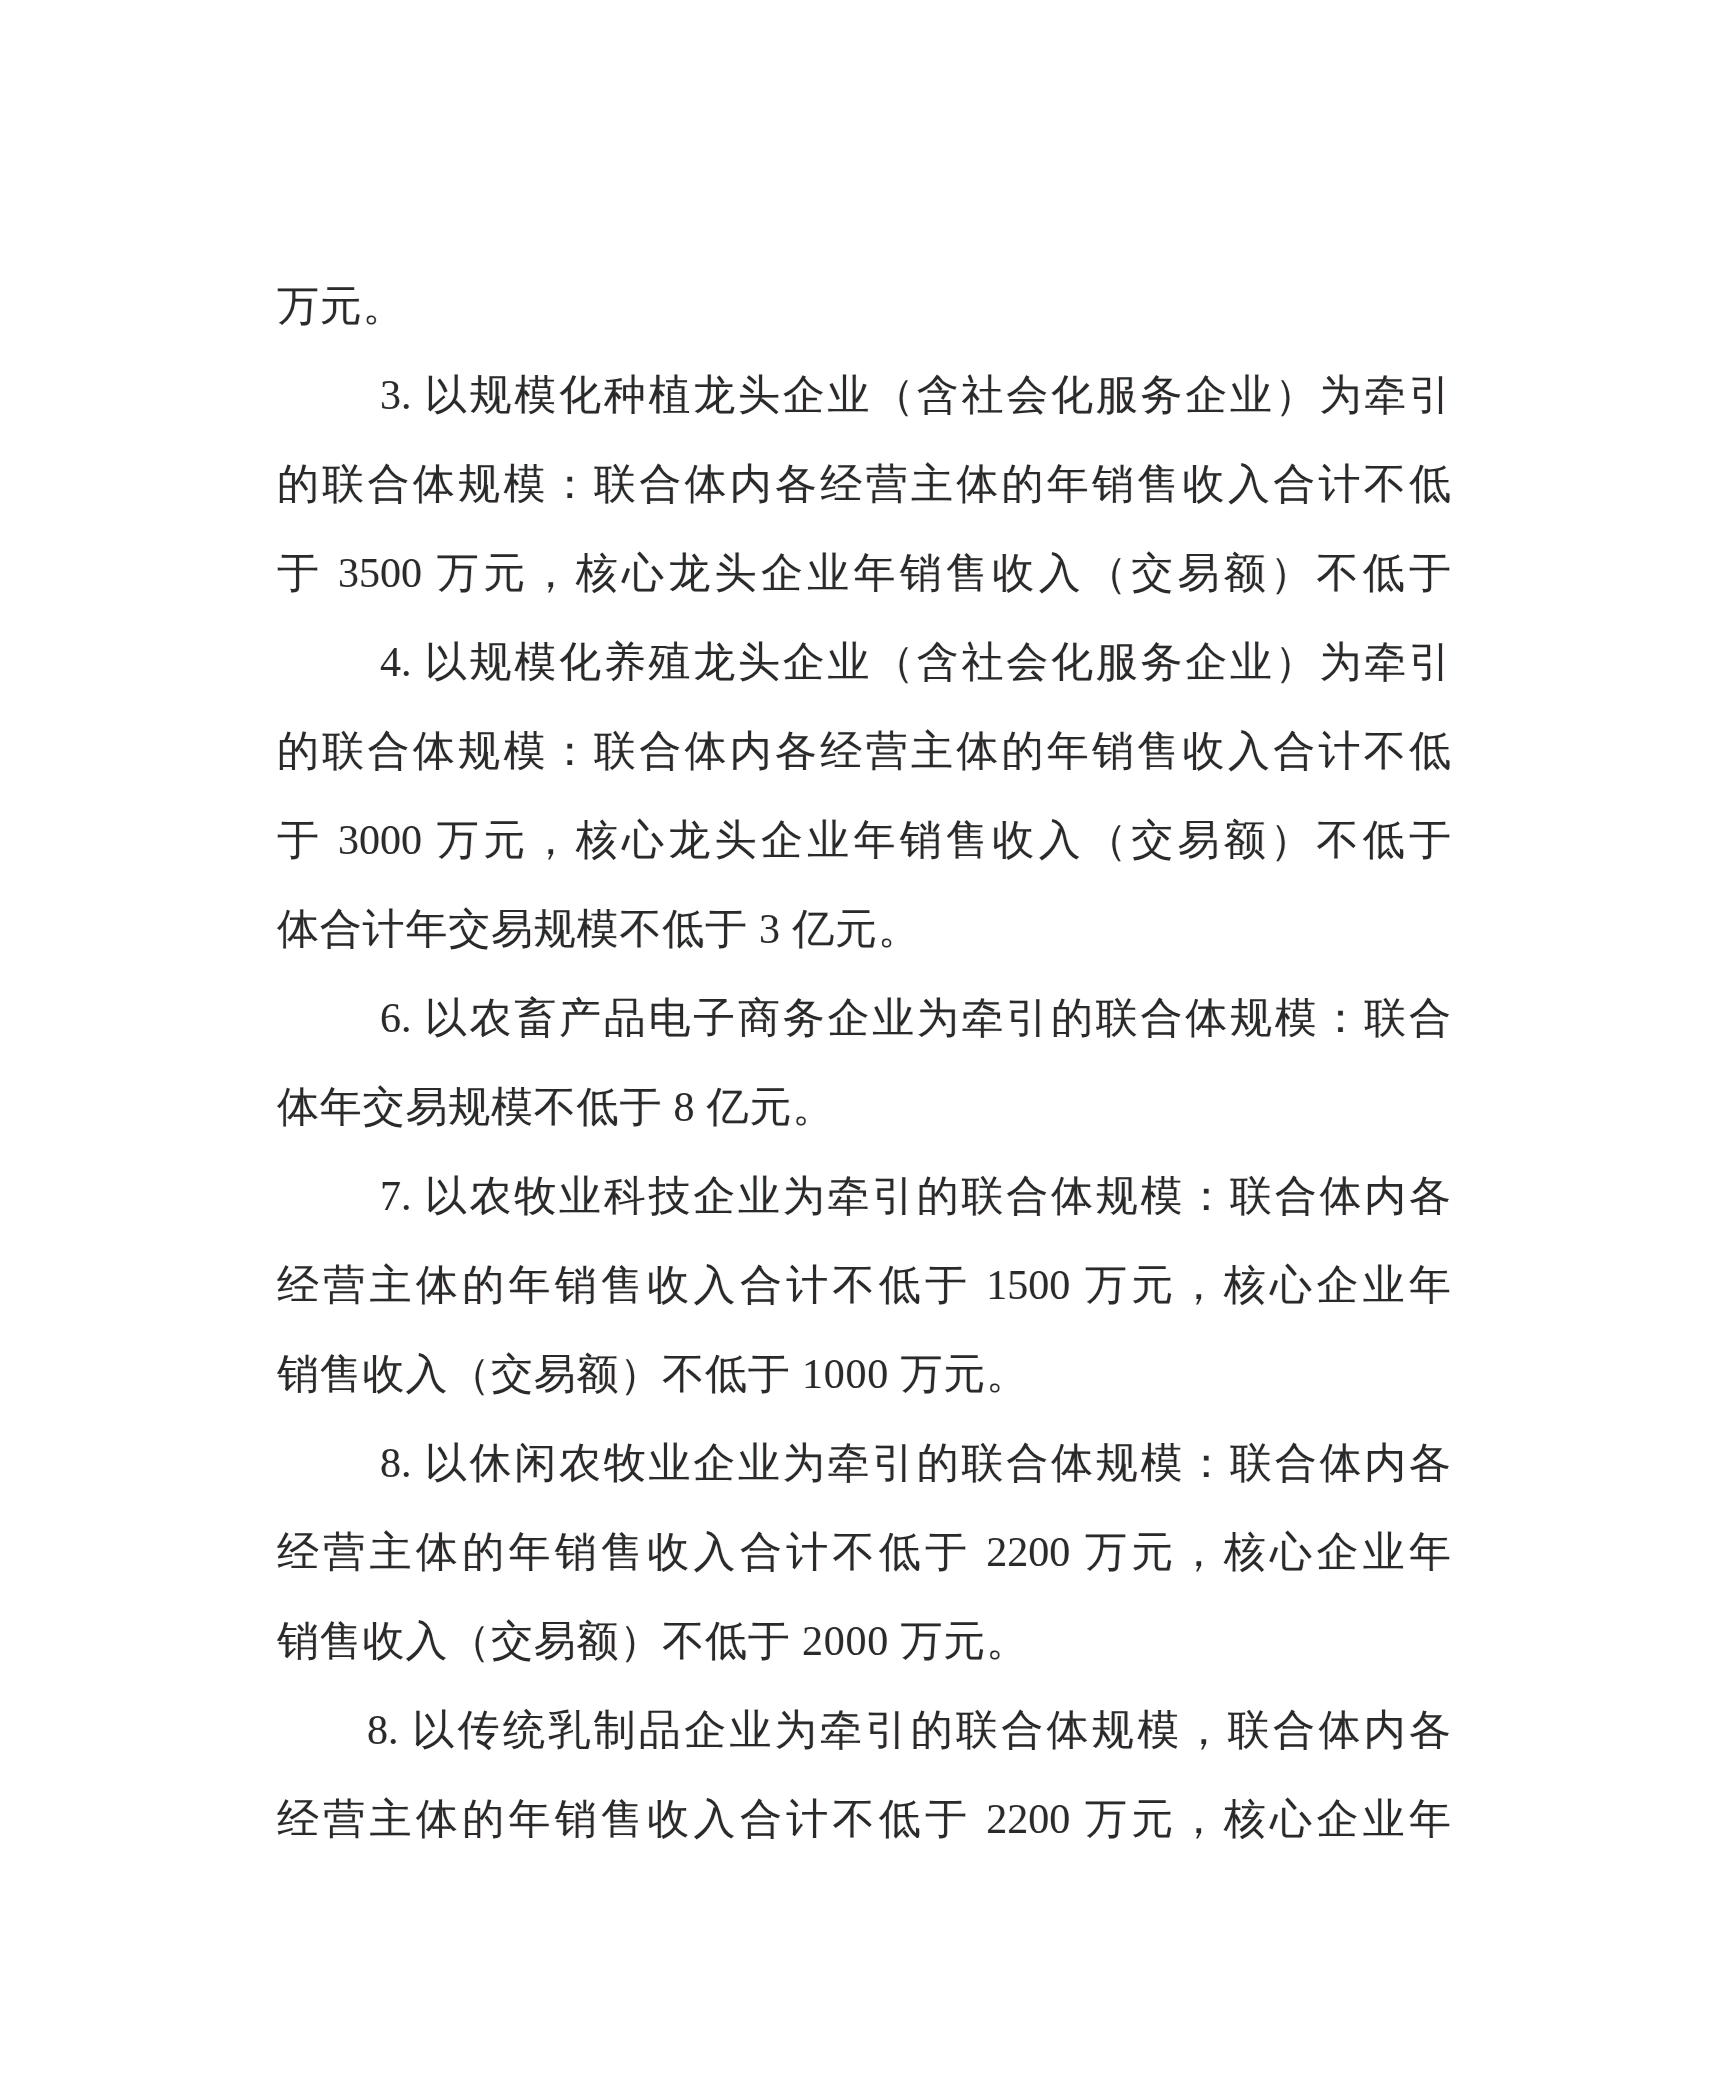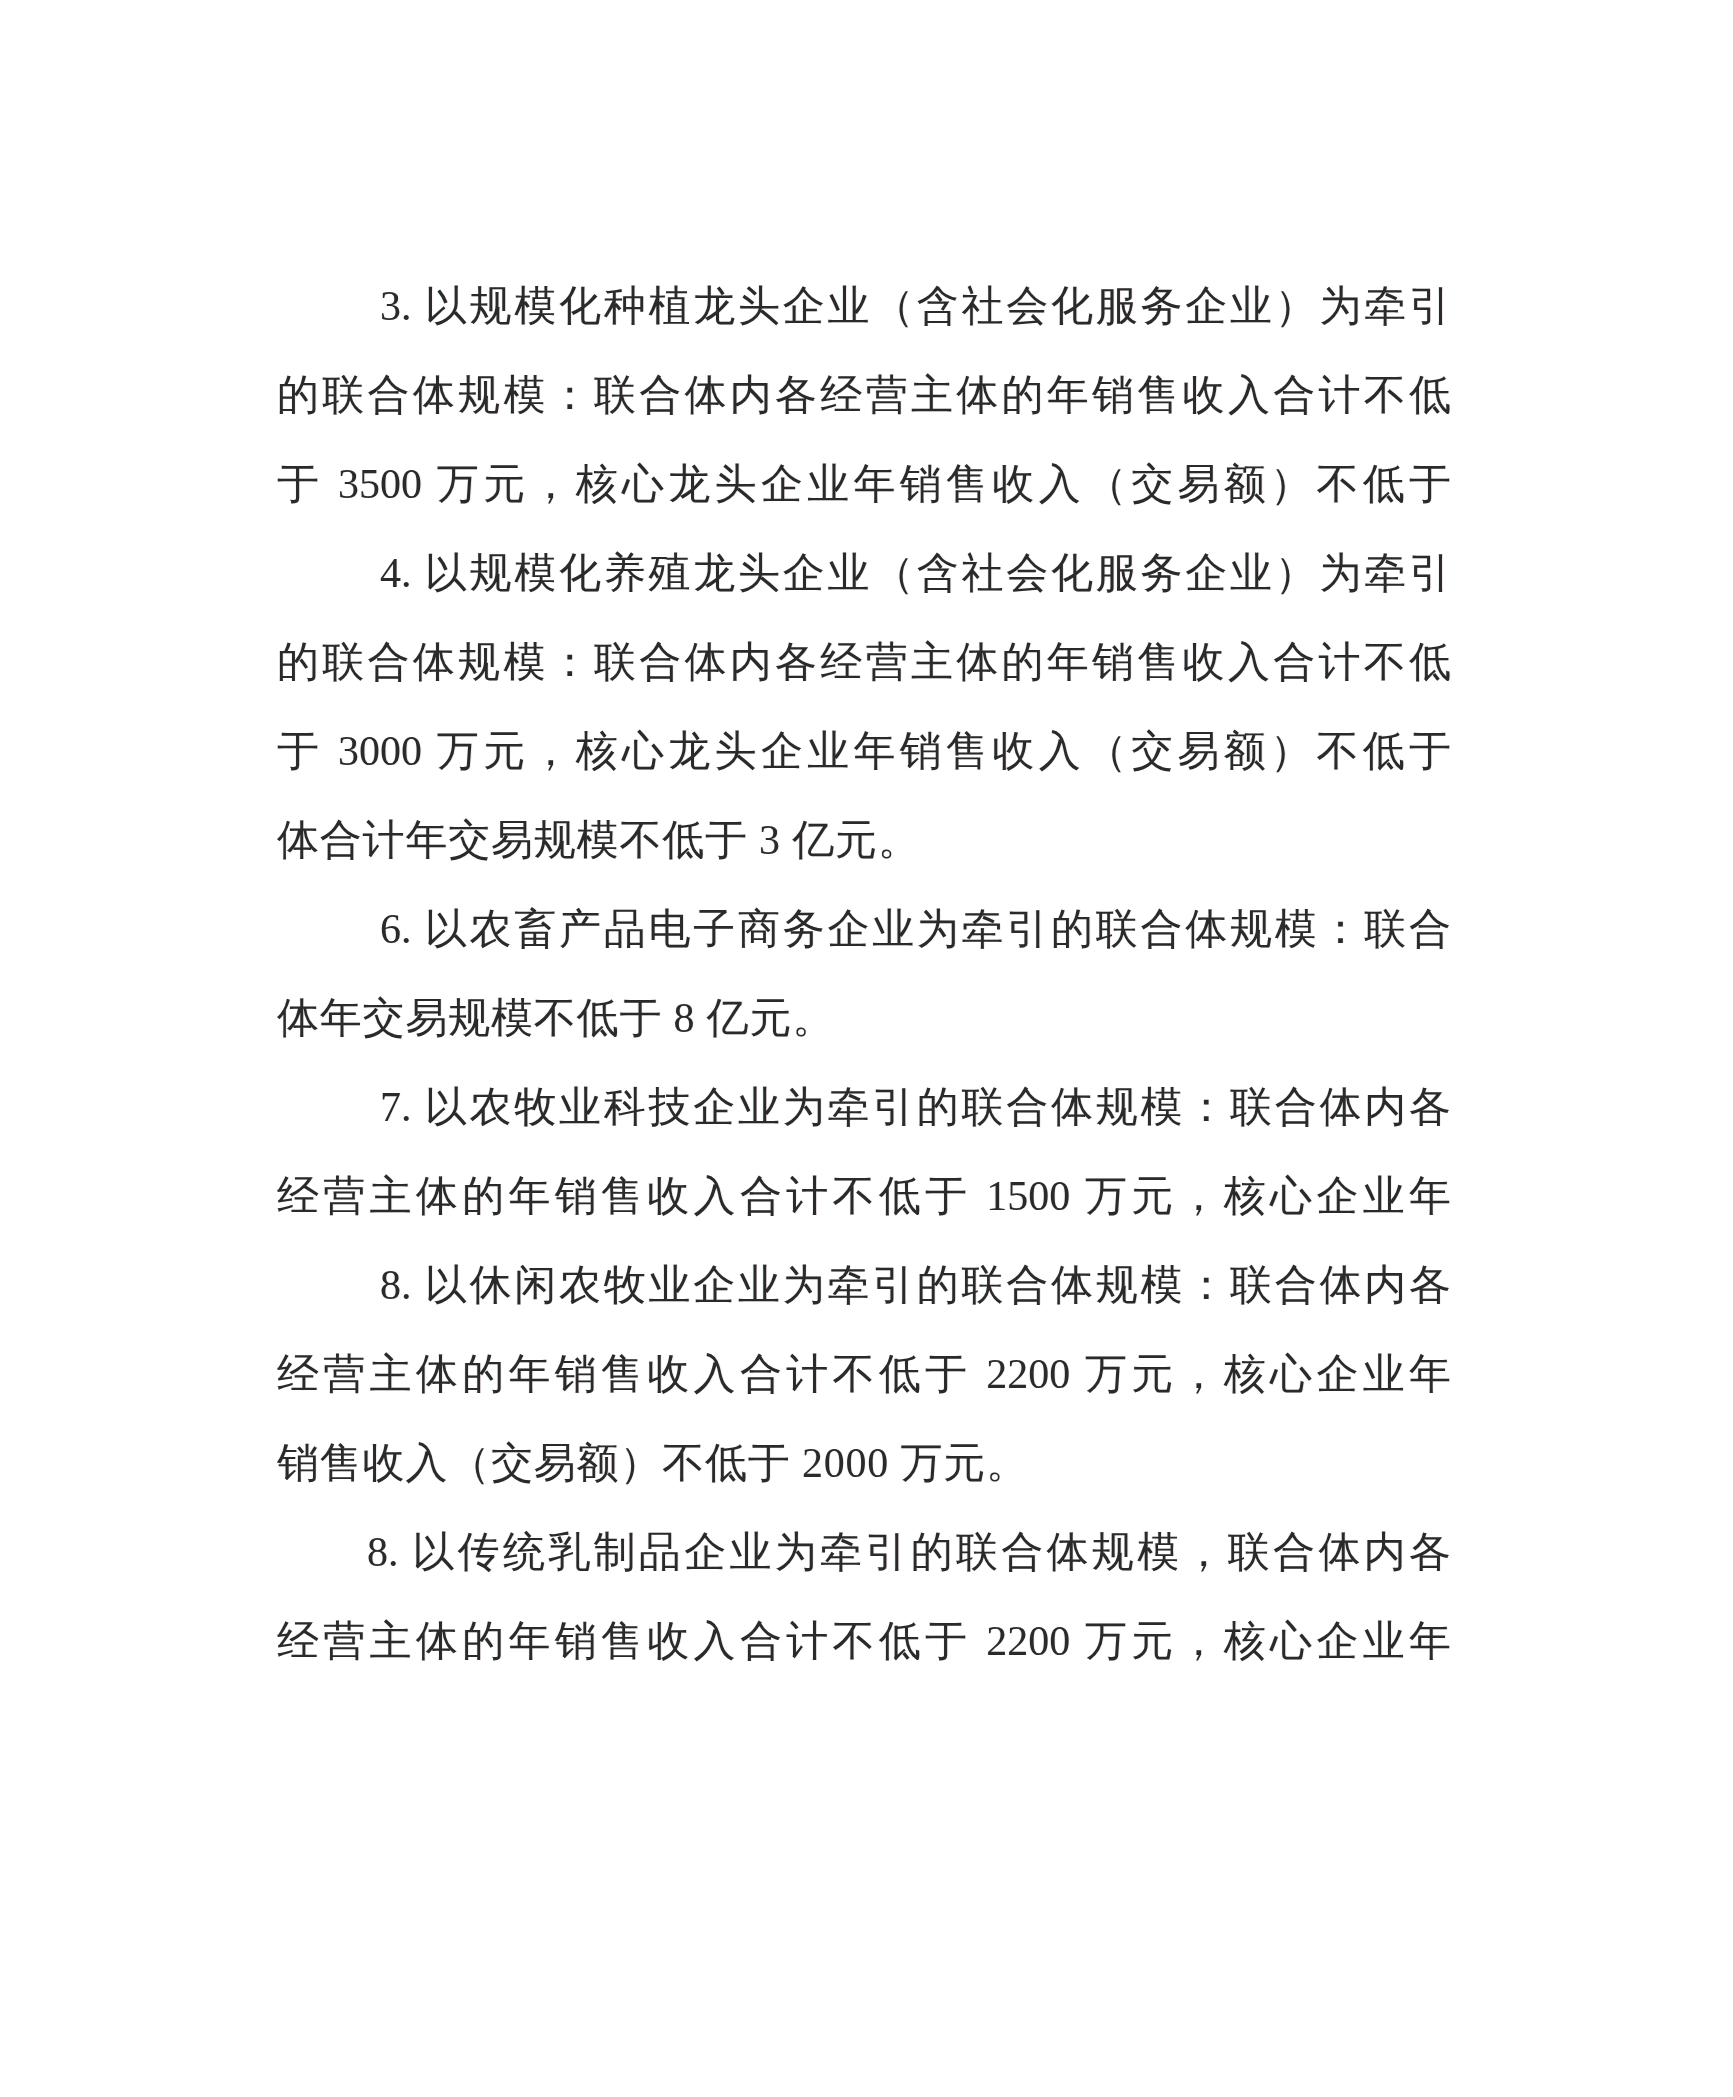--- a/index.html
+++ b/index.html
@@ -43,31 +43,33 @@
   }
   .line.indent-sm {
     padding-left: 90px;
   }
 </style>
 </head>
 <body>
 
 <main class="page">
   <section class="doc-body">
+      <div class="line">万元。</div>
       <div class="line fill indent">3. 以规模化种植龙头企业（含社会化服务企业）为牵引</div>
       <div class="line fill">的联合体规模：联合体内各经营主体的年销售收入合计不低</div>
       <div class="line fill">于 3500 万元，核心龙头企业年销售收入（交易额）不低于</div>
       <div class="line fill indent">4. 以规模化养殖龙头企业（含社会化服务企业）为牵引</div>
       <div class="line fill">的联合体规模：联合体内各经营主体的年销售收入合计不低</div>
       <div class="line fill">于 3000 万元，核心龙头企业年销售收入（交易额）不低于</div>
       <div class="line">体合计年交易规模不低于 3 亿元。</div>
       <div class="line fill indent">6. 以农畜产品电子商务企业为牵引的联合体规模：联合</div>
       <div class="line">体年交易规模不低于 8 亿元。</div>
       <div class="line fill indent">7. 以农牧业科技企业为牵引的联合体规模：联合体内各</div>
       <div class="line fill">经营主体的年销售收入合计不低于 1500 万元，核心企业年</div>
+      <div class="line">销售收入（交易额）不低于 1000 万元。</div>
       <div class="line fill indent">8. 以休闲农牧业企业为牵引的联合体规模：联合体内各</div>
       <div class="line fill">经营主体的年销售收入合计不低于 2200 万元，核心企业年</div>
       <div class="line">销售收入（交易额）不低于 2000 万元。</div>
       <div class="line fill indent-sm">8. 以传统乳制品企业为牵引的联合体规模，联合体内各</div>
       <div class="line fill">经营主体的年销售收入合计不低于 2200 万元，核心企业年</div>
     </section>
 </main>
 
 
 </body></html>

